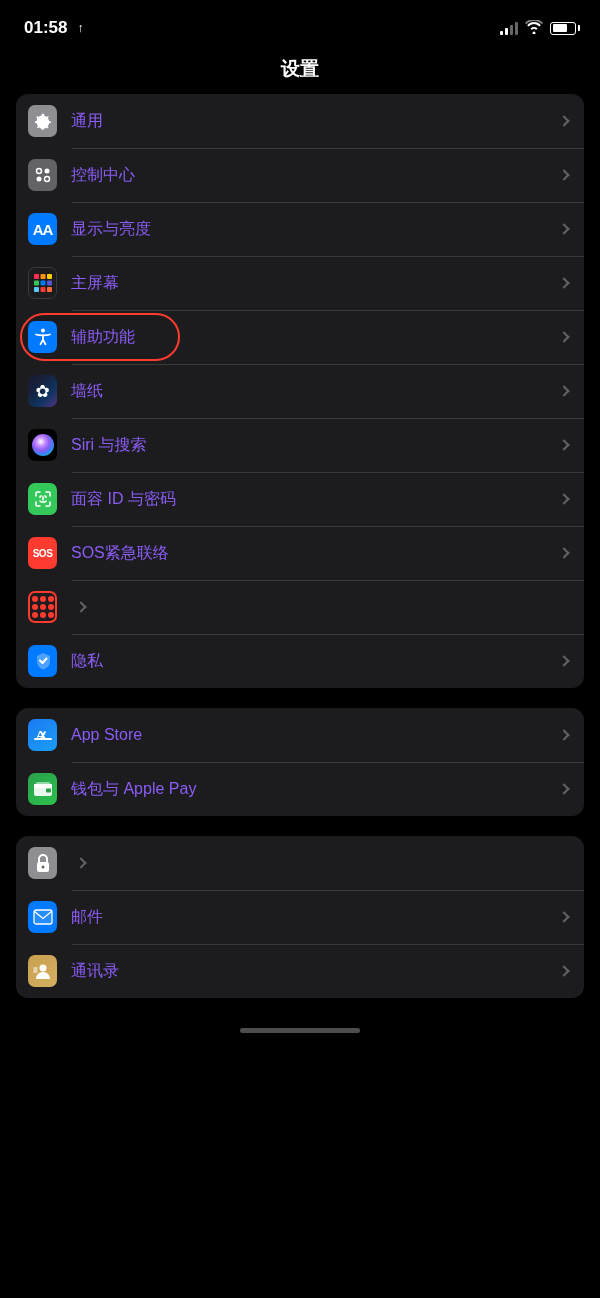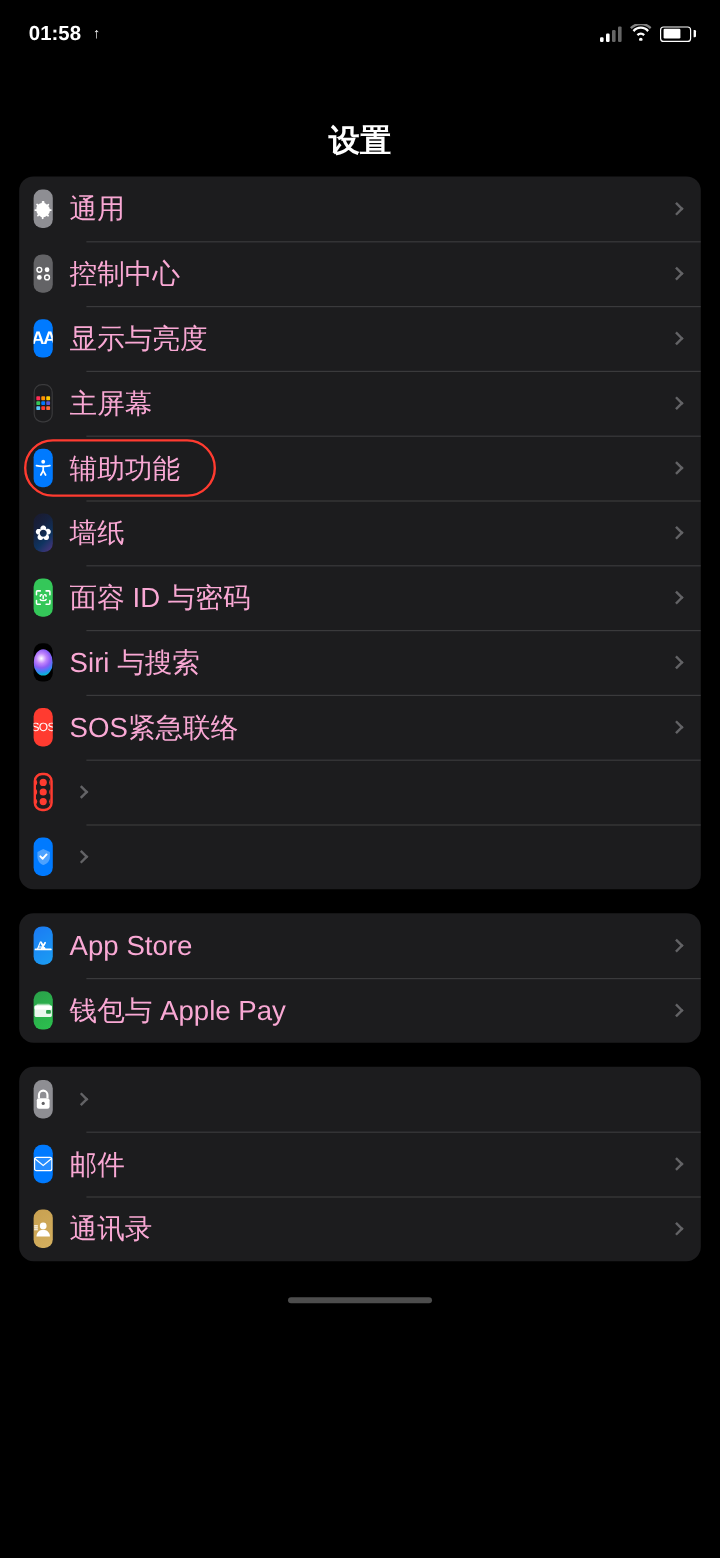--- a/index.html
+++ b/index.html
@@ -70,25 +70,24 @@
     .battery-fill {
       background: #fff;
       height: 100%;
       width: 70%;
       border-radius: 1px;
     }
 
     
     .page-title {
       text-align: center;
-      font-size: 26px;
+      font-size: 19px;
       font-weight: 600;
       padding: 6px 0 12px 0;
       color: #fff;
-      margin-top: 44px;
     }
 
     
     .settings-group {
       background: #1c1c1e;
       border-radius: 12px;
       margin: 0 16px 20px 16px;
       overflow: hidden;
     }
 
@@ -104,36 +103,36 @@
       content: '';
       position: absolute;
       bottom: 0;
       left: 56px;
       right: 0;
       height: 0.5px;
       background: #3a3a3c;
     }
 
     .row-icon {
-      width: 16px;
+      width: 29px;
       height: 32px;
       border-radius: 7px;
       display: flex;
       align-items: center;
       justify-content: center;
       margin-right: 14px;
       flex-shrink: 0;
       font-size: 16px;
       overflow: hidden;
     }
 
     .row-label {
       flex: 1;
-      font-size: 23px;
-      color: #f9a8d4;
+      font-size: 16px;
+      color: #8b5cf6;
     }
 
     .row-chevron {
       color: #636366;
       font-size: 15px;
       margin-left: 6px;
     }
 
     
     .icon-gray { background: #8e8e93; }
@@ -338,47 +337,47 @@
 
   <div class="settings-row">
     <div class="row-icon wallpaper-icon">
       <span style="font-size:17px;">✿</span>
     </div>
     <span class="row-label">墙纸</span>
     <span class="row-chevron nav-arrow"></span>
   </div>
 
   <div class="settings-row">
+    <div class="row-icon siri-icon">
+      <div class="siri-ball"></div>
+    </div>
+    <span class="row-label">Siri 与搜索</span>
+    <span class="row-chevron nav-arrow"></span>
+  </div>
+
+  <div class="settings-row">
     <div class="row-icon icon-green">
       <svg width="20" height="20" viewBox="0 0 20 20" fill="none" stroke="white" stroke-width="1.6" stroke-linecap="round">
         <path d="M3 7V4a1 1 0 011-1h3"></path>
         <path d="M17 7V4a1 1 0 00-1-1h-3"></path>
         <path d="M3 13v3a1 1 0 001 1h3"></path>
         <path d="M17 13v3a1 1 0 01-1 1h-3"></path>
         <path d="M7 8.5v-.5a1 1 0 011-1h.5"></path>
         <path d="M13 8.5v-.5a1 1 0 00-1-1h-.5"></path>
         <path d="M7 12c.5 1.5 5.5 1.5 6 0"></path>
         <line x1="10" y1="8" x2="10" y2="11"></line>
       </svg>
     </div>
     <span class="row-label">面容 ID 与密码</span>
     <span class="row-chevron nav-arrow"></span>
   </div>
 
   <div class="settings-row">
-    <div class="row-icon siri-icon">
-      <div class="siri-ball"></div>
-    </div>
-    <span class="row-label">Siri 与搜索</span>
-    <span class="row-chevron nav-arrow"></span>
-  </div>
-
-  <div class="settings-row">
     <div class="row-icon sos-icon">
-      <span style="font-size:10px; font-weight:400; color:white; letter-spacing:-0.5px;">SOS</span>
+      <span style="font-size:10px; font-weight:700; color:white; letter-spacing:-0.5px;">SOS</span>
     </div>
     <span class="row-label">SOS紧急联络</span>
     <span class="row-chevron nav-arrow"></span>
   </div>
 
   <div class="settings-row">
     <div class="row-icon exposure-icon">
       <div class="exposure-dots">
         <span></span>
           <span></span>
@@ -396,20 +395,21 @@
 
 
   <div class="settings-row">
     <div class="row-icon" style="background:#007aff;">
       <svg width="20" height="20" viewBox="0 0 20 20" fill="white">
         <path d="M10 2L4 5v5c0 4 2.5 7.5 6 8.5C14.5 17.5 17 14 17 10V5L10 2z" opacity="0.3"></path>
         <path d="M7 9.5l2.5 2.5 4-4.5" stroke="white" stroke-width="2" fill="none" stroke-linecap="round" stroke-linejoin="round"></path>
 
       </svg>
     </div>
+    <span class="row-label">隐私</span>
     <span class="row-chevron nav-arrow"></span>
   </div>
 
 </div>
 
 <div class="settings-group">
 
   <div class="settings-row">
     <div class="row-icon" style="background: linear-gradient(145deg, #1b7af3, #1b9ef3);">
       <svg width="20" height="20" viewBox="0 0 20 20" fill="white">

